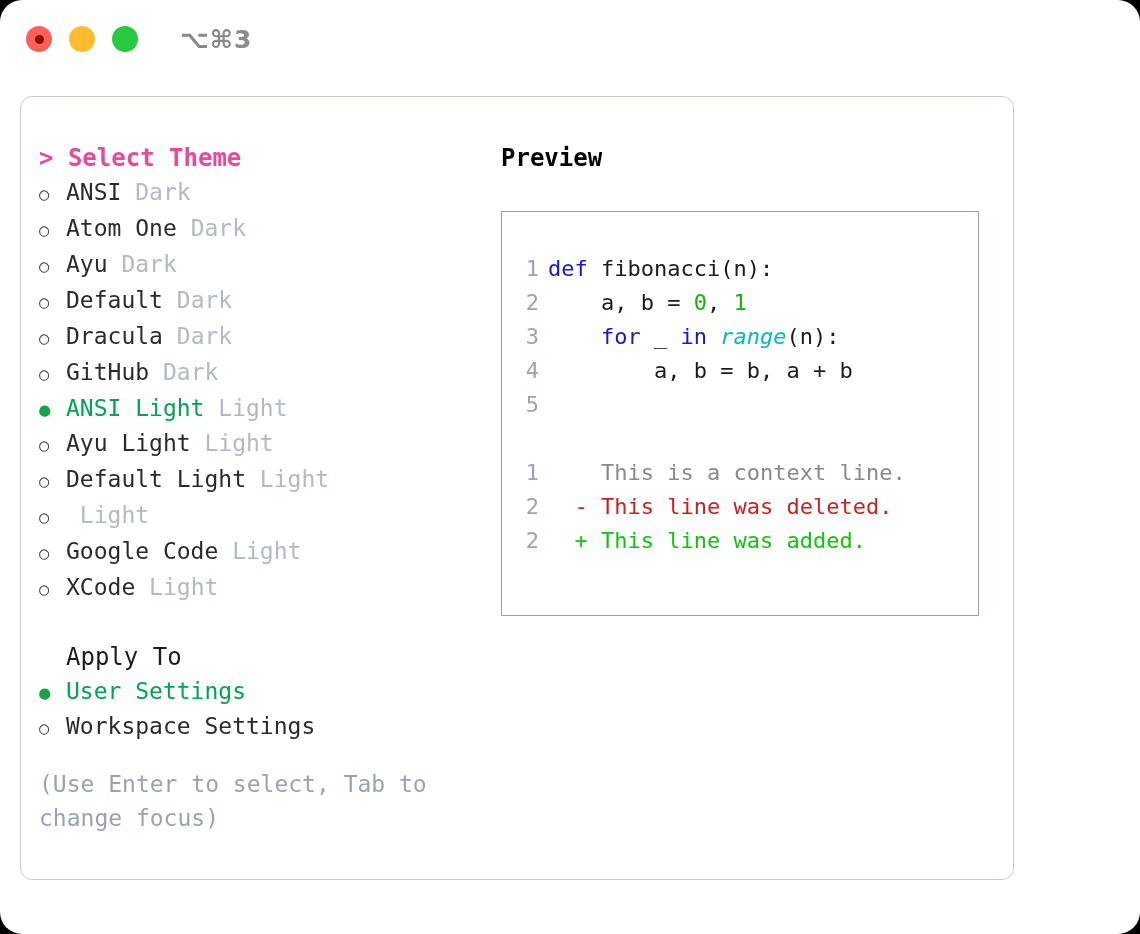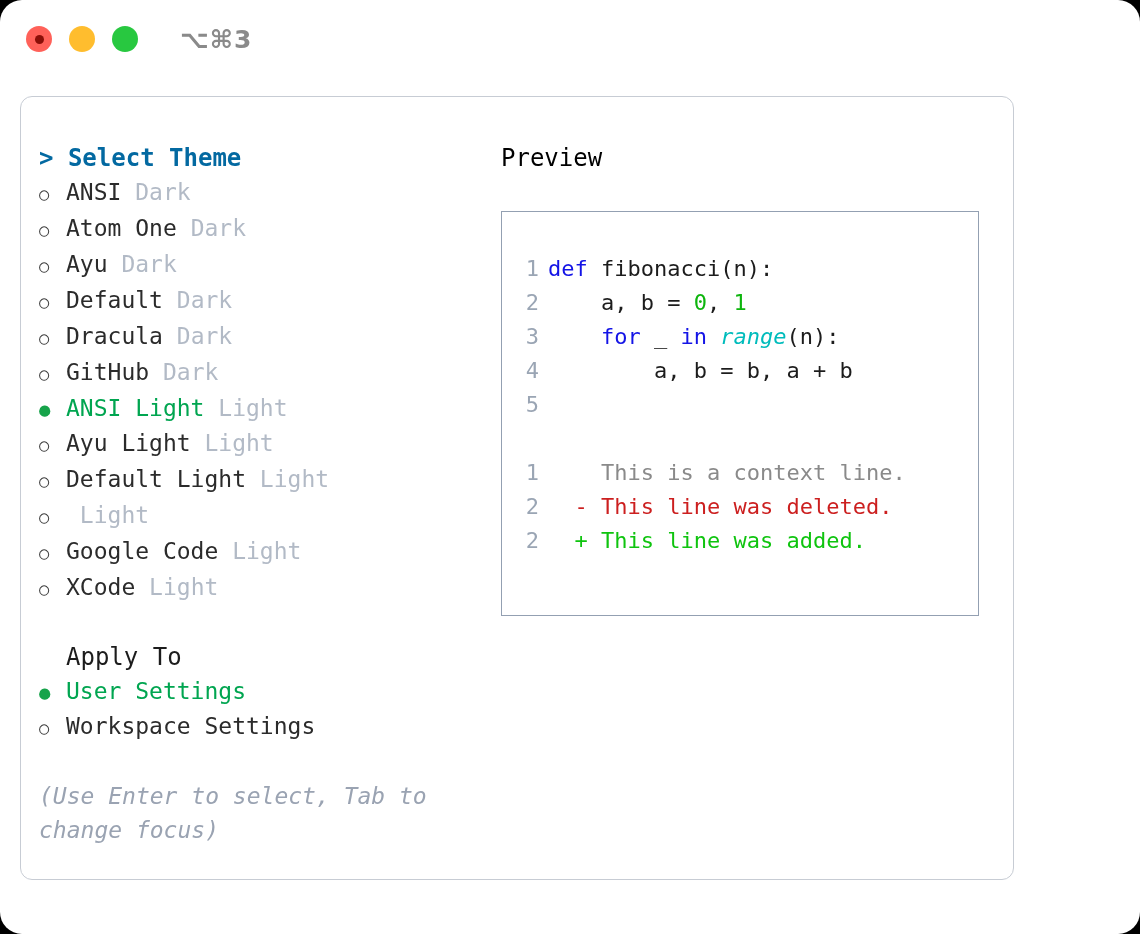--- a/index.html
+++ b/index.html
@@ -54,21 +54,21 @@
     background: #ffffff;
   }
   .cols { position: absolute; left: 0; top: 0; width: 100%; height: 100%; }
   .left-col { position: absolute; left: 18px; top: 44px; width: 460px; }
   .right-col { position: absolute; left: 480px; top: 44px; width: 500px; }
 
   
   .list-header {
     font-size: 24px;
     font-weight: bold;
-    color: #0369a1;
+    color: #ec4899;
     line-height: 34px;
     white-space: pre;
   }
   .row {
     display: flex;
     align-items: baseline;
     line-height: 34px;
     font-size: 23px;
     white-space: pre;
   }
@@ -85,31 +85,30 @@
   .tag { color: #b2bac6; }
   .section-header {
     font-size: 24px;
     color: #1c1c1c;
     line-height: 34px;
     padding-left: 27px;
     white-space: pre;
   }
   .spacer { height: 34px; }
   .hint {
-    margin-top: 34px;
+    margin-top: 22px;
     font-size: 23px;
     line-height: 34px;
     color: #9aa3b2;
     width: 400px;
-    font-style: italic;
   }
   
   .preview-title {
     font-size: 24px;
-    font-weight: normal;
+    font-weight: bold;
     color: #000000;
     line-height: 34px;
   }
   .code-box {
     margin-top: 36px;
     width: 478px;
     height: 405px;
     border: 1.5px solid #93a0b2;
     background: #ffffff;
     padding: 40px 0 0 12px;

